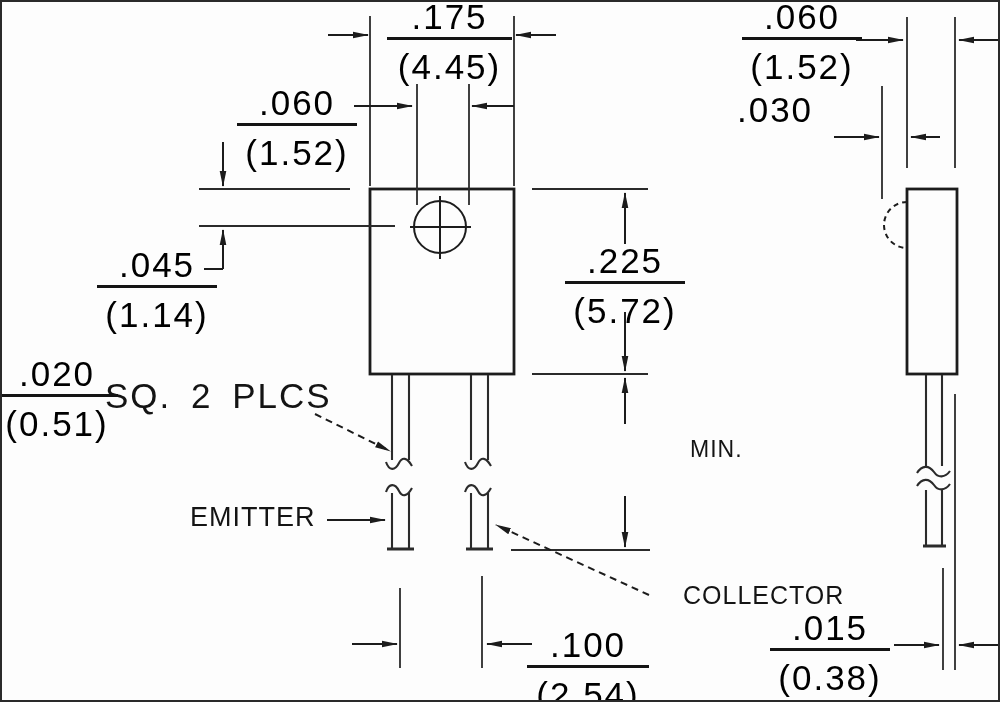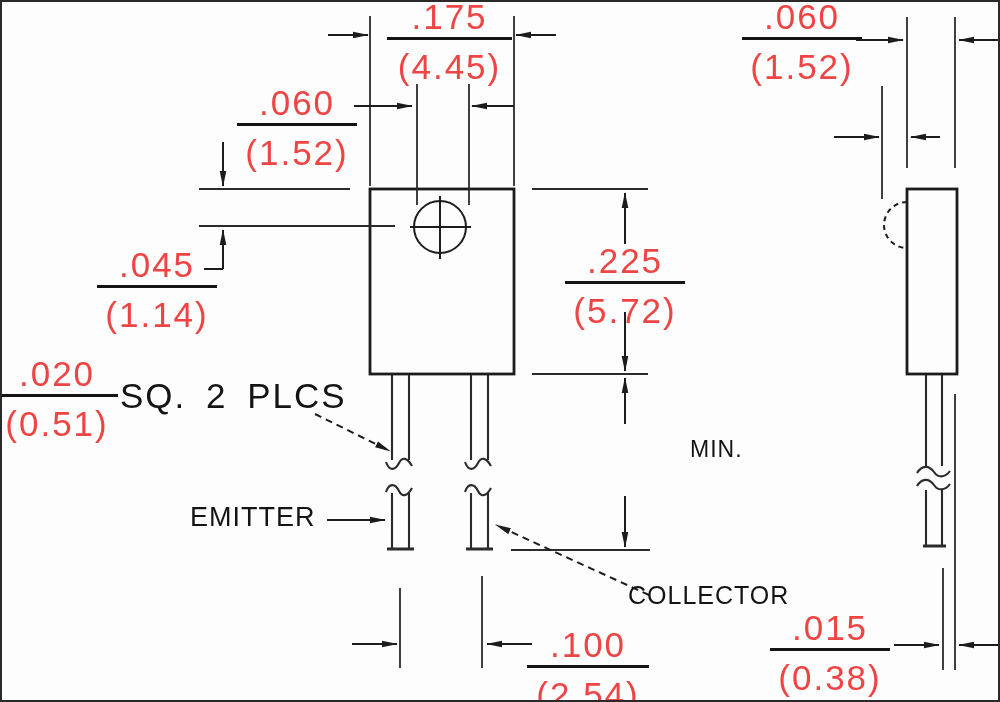--- a/index.html
+++ b/index.html
@@ -13,21 +13,21 @@
     font-family:"Liberation Sans",sans-serif;
     color:#141414;
   }
   #drawing-svg{position:absolute;left:0;top:0;}
   .frac{
     position:absolute;
     text-align:center;
     font-size:35px;
     letter-spacing:2px;
     line-height:1.02;
-    color:#ef4444;
+    color:#000000;
     white-space:nowrap;
   }
   .frac .num{display:block;padding:0 2px 2px 2px;}
   .frac .den{display:block;border-top:3px solid #141414;padding-top:9px;}
   .lbl{
     position:absolute;
     white-space:nowrap;
     color:#141414;
   }
   .lbl-sq{font-size:35px;letter-spacing:2px;word-spacing:8px;}
@@ -172,45 +172,46 @@
   <div class="frac" style="left:95px;top:245px;width:120px">
     <span class="num">.045</span>
     <span class="den">(1.14)</span>
   </div>
 
   <div class="frac" style="left:-6px;top:354px;width:122px">
     <span class="num">.020</span>
     <span class="den">(0.51)</span>
   </div>
 
-  <div class="lbl lbl-sq" style="left:118px;top:374px">SQ. 2 PLCS</div>
+  <div class="lbl lbl-sq" style="left:103px;top:374px">SQ. 2 PLCS</div>
 
   <div class="frac" style="left:563px;top:241px;width:120px">
     <span class="num">.225</span>
     <span class="den">(5.72)</span>
   </div>
 
 
   <div class="lbl lbl-min" style="left:688px;top:434px">MIN.</div>
 
   <div class="lbl lbl-emitter" style="left:188px;top:500px">EMITTER</div>
 
-  <div class="lbl lbl-collector" style="left:626px;top:579px">COLLECTOR</div>
+  <div class="lbl lbl-collector" style="left:681px;top:579px">COLLECTOR</div>
 
   <div class="frac" style="left:525px;top:625px;width:122px">
     <span class="num">.100</span>
     <span class="den">(2.54)</span>
   </div>
 
   <div class="frac" style="left:740px;top:-3px;width:120px">
     <span class="num">.060</span>
     <span class="den">(1.52)</span>
   </div>
 
   <div class="frac" style="left:712px;top:90px;width:122px">
+    <span class="num">.030</span>
   </div>
 
   <div class="frac" style="left:768px;top:608px;width:120px">
     <span class="num">.015</span>
     <span class="den">(0.38)</span>
   </div>
 
 </div>
 
 </body></html>

